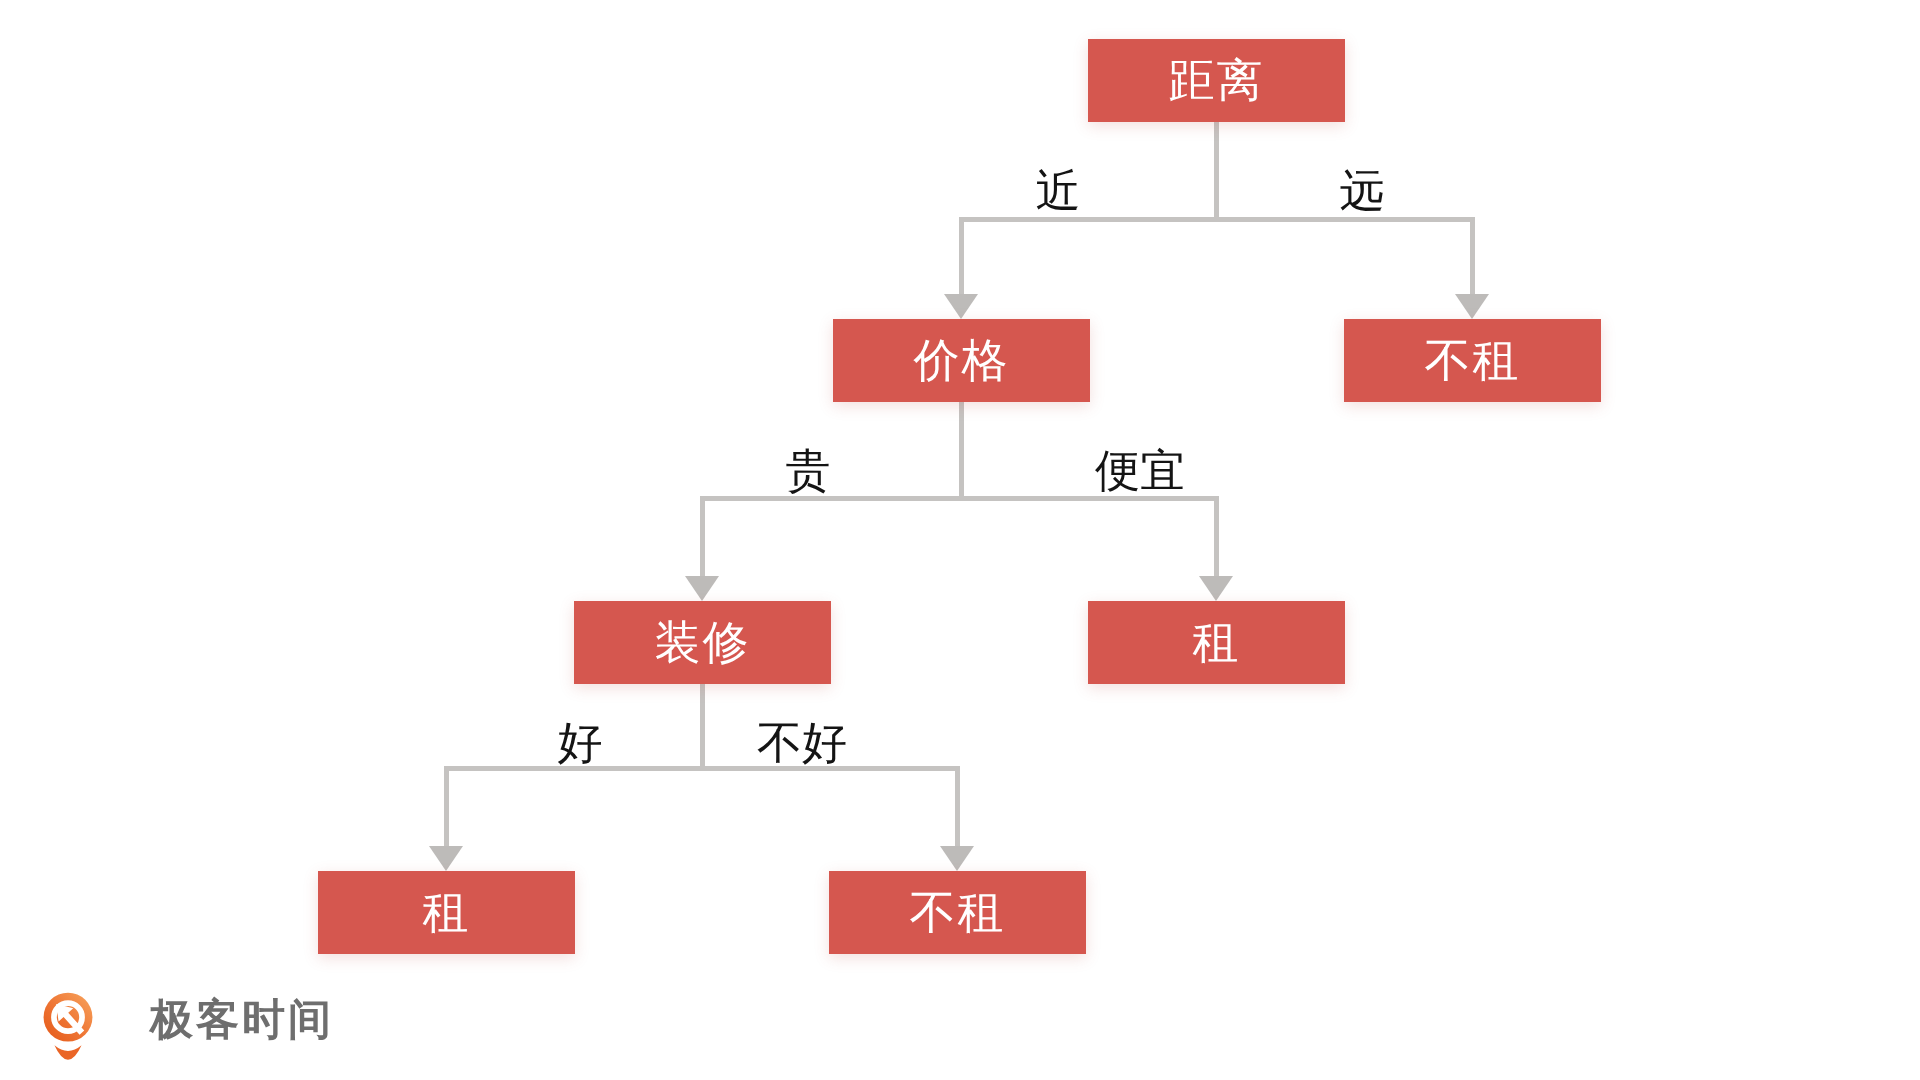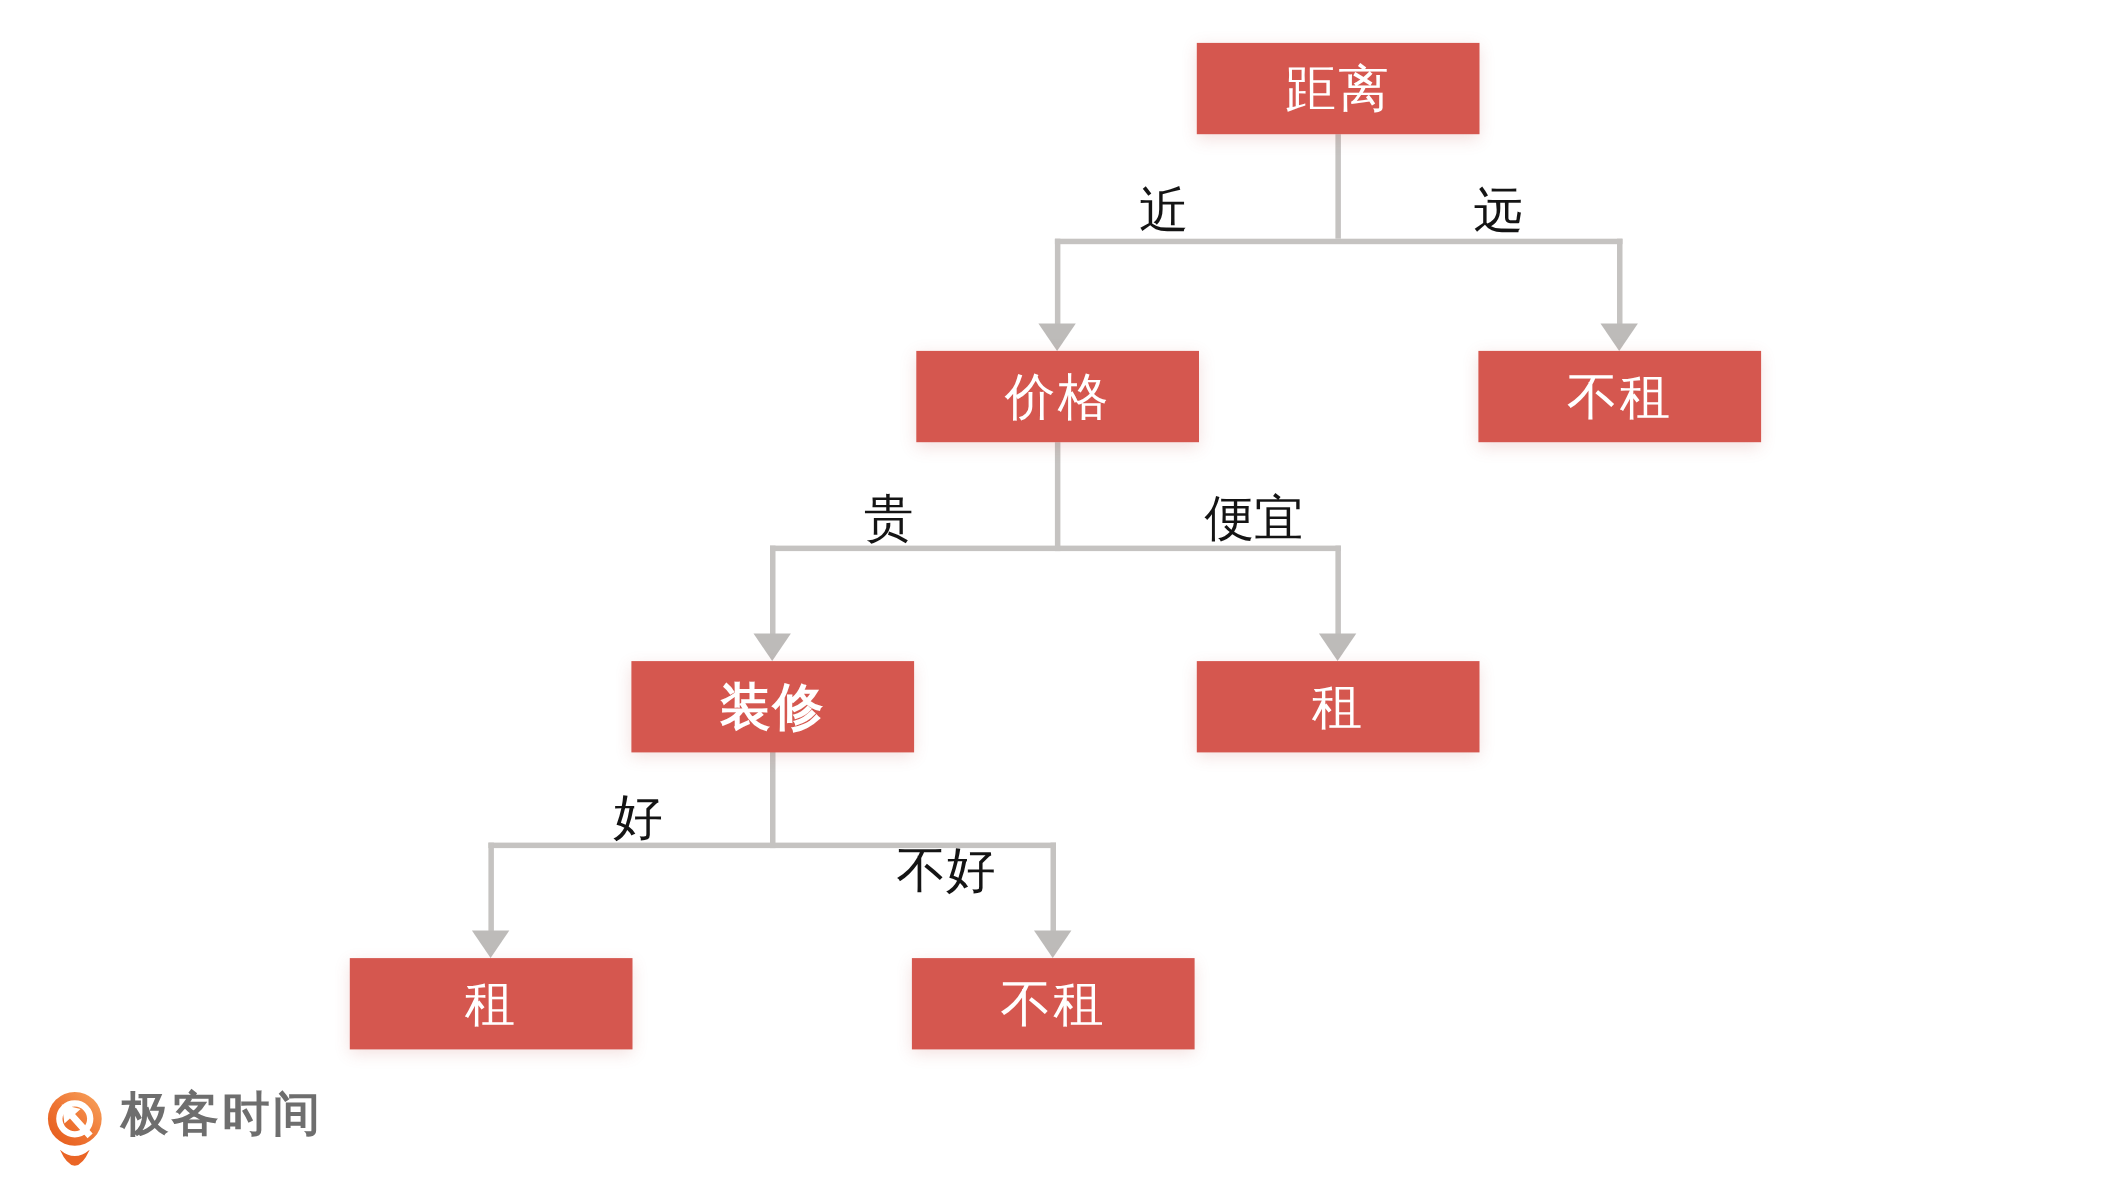--- a/index.html
+++ b/index.html
@@ -17,21 +17,21 @@
     width: 257px; height: 83px;
     background: #d5574f;
     color: #ffffff;
     display: flex; align-items: center; justify-content: center;
     font-size: 46px; font-weight: 500; letter-spacing: 2px;
     box-shadow: 0 4px 14px rgba(190, 80, 70, 0.18);
   }
   .n-root        { left: 1088px; top: 39px;  }
   .n-price       { left: 833px;  top: 319px; }
   .n-norent-far  { left: 1344px; top: 319px; }
-  .n-deco        { left: 574px;  top: 601px; font-weight: bold; }
+  .n-deco        { left: 574px;  top: 601px; }
   .n-rent-cheap  { left: 1088px; top: 601px; }
   .n-rent-good   { left: 318px;  top: 871px; }
   .n-norent-bad  { left: 829px;  top: 871px; }
 
   
   .line { position: absolute; background: #c5c3c1; }
   .v-root { left: 1214px; top: 122px; width: 5px; height: 95px; }
   .h-1    { left: 959px;  top: 217px; width: 516px; height: 5px; }
   .v-1l   { left: 959px;  top: 217px; width: 5px; height: 79px; }
   .v-1r   { left: 1470px; top: 217px; width: 5px; height: 79px; }
@@ -66,26 +66,26 @@
     transform: translateX(-50%);
     font-size: 45px; line-height: 1;
     color: #141414; font-weight: 500;
     white-space: nowrap;
   }
   .e-near      { left: 1058px; top: 168px; }
   .e-far       { left: 1362px; top: 168px; }
   .e-expensive { left: 808px;  top: 448px; }
   .e-cheap     { left: 1140px; top: 448px; }
   .e-good      { left: 580px;  top: 720px; }
-  .e-notgood   { left: 860px;  top: 720px; margin-top: 48px; }
+  .e-notgood   { left: 802px;  top: 720px; }
 
   
   .brand {
     position: absolute; left: 42px; top: 992px;
-    display: flex; 
+    display: flex; align-items: center; gap: 40px;
   }
   .brand-icon { width: 52px; height: 69px; display: block; }
   .brand-text {
     margin-left: 16px;
     font-size: 43px; font-weight: 600;
     color: #6e6e6e; letter-spacing: 3px;
     line-height: 1;
     padding-bottom: 14px;
   }
 </style>

